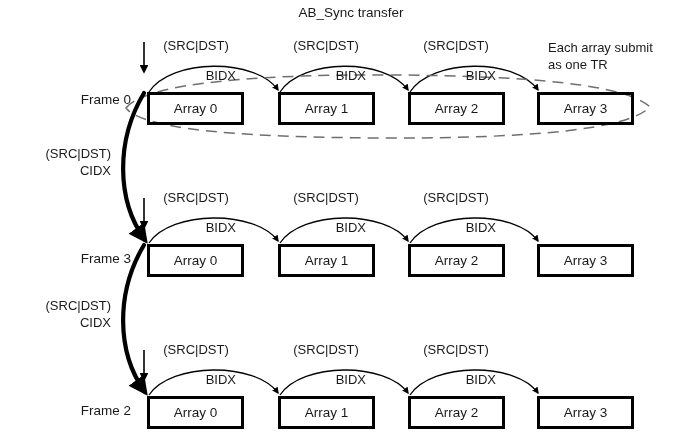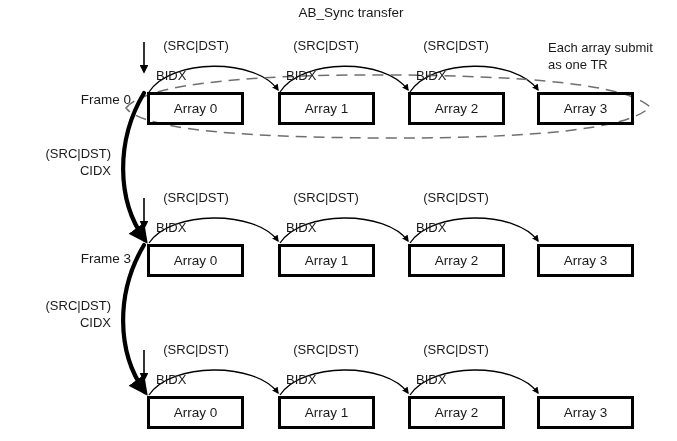--- a/index.html
+++ b/index.html
@@ -41,21 +41,21 @@
   .lbl-frame {
     font-size: 13.5px;
     text-align: right;
   }
   .lbl-srcdst {
     font-size: 13px;
     text-align: center;
   }
   .lbl-bidx {
     font-size: 13px;
-    text-align: left;
+    text-align: right;
   }
   .lbl-cidx {
     font-size: 13px;
     text-align: right;
     line-height: 17px;
   }
   .lbl-note {
     font-size: 13px;
     text-align: left;
     line-height: 17px;
@@ -163,20 +163,21 @@
   <div class="lbl lbl-bidx" style="left:400px; top:220px; width:80px;">BIDX</div>
 
   <div class="array-box" style="left:131px; top:244px; width:97px; height:33px;">Array 0</div>
   <div class="array-box" style="left:262px; top:244px; width:97px; height:33px;">Array 1</div>
   <div class="array-box" style="left:392px; top:244px; width:97px; height:33px;">Array 2</div>
   <div class="array-box" style="left:521px; top:244px; width:97px; height:33px;">Array 3</div>
 
   <div class="lbl lbl-cidx" style="left:0px; top:297px; width:95px;">(SRC|DST)</div>
   <div class="lbl lbl-cidx" style="left:0px; top:314px; width:95px;">CIDX</div>
 
+  <div class="lbl lbl-frame" style="left:20px; top:403px; width:95px;">Frame 2</div>
 
   <div class="lbl lbl-srcdst" style="left:132px; top:342px; width:96px;">(SRC|DST)</div>
   <div class="lbl lbl-srcdst" style="left:262px; top:342px; width:96px;">(SRC|DST)</div>
   <div class="lbl lbl-srcdst" style="left:392px; top:342px; width:96px;">(SRC|DST)</div>
 
   <div class="lbl lbl-bidx" style="left:140px; top:372px; width:80px;">BIDX</div>
   <div class="lbl lbl-bidx" style="left:270px; top:372px; width:80px;">BIDX</div>
   <div class="lbl lbl-bidx" style="left:400px; top:372px; width:80px;">BIDX</div>
 
   <div class="array-box" style="left:131px; top:396px; width:97px; height:33px;">Array 0</div>

